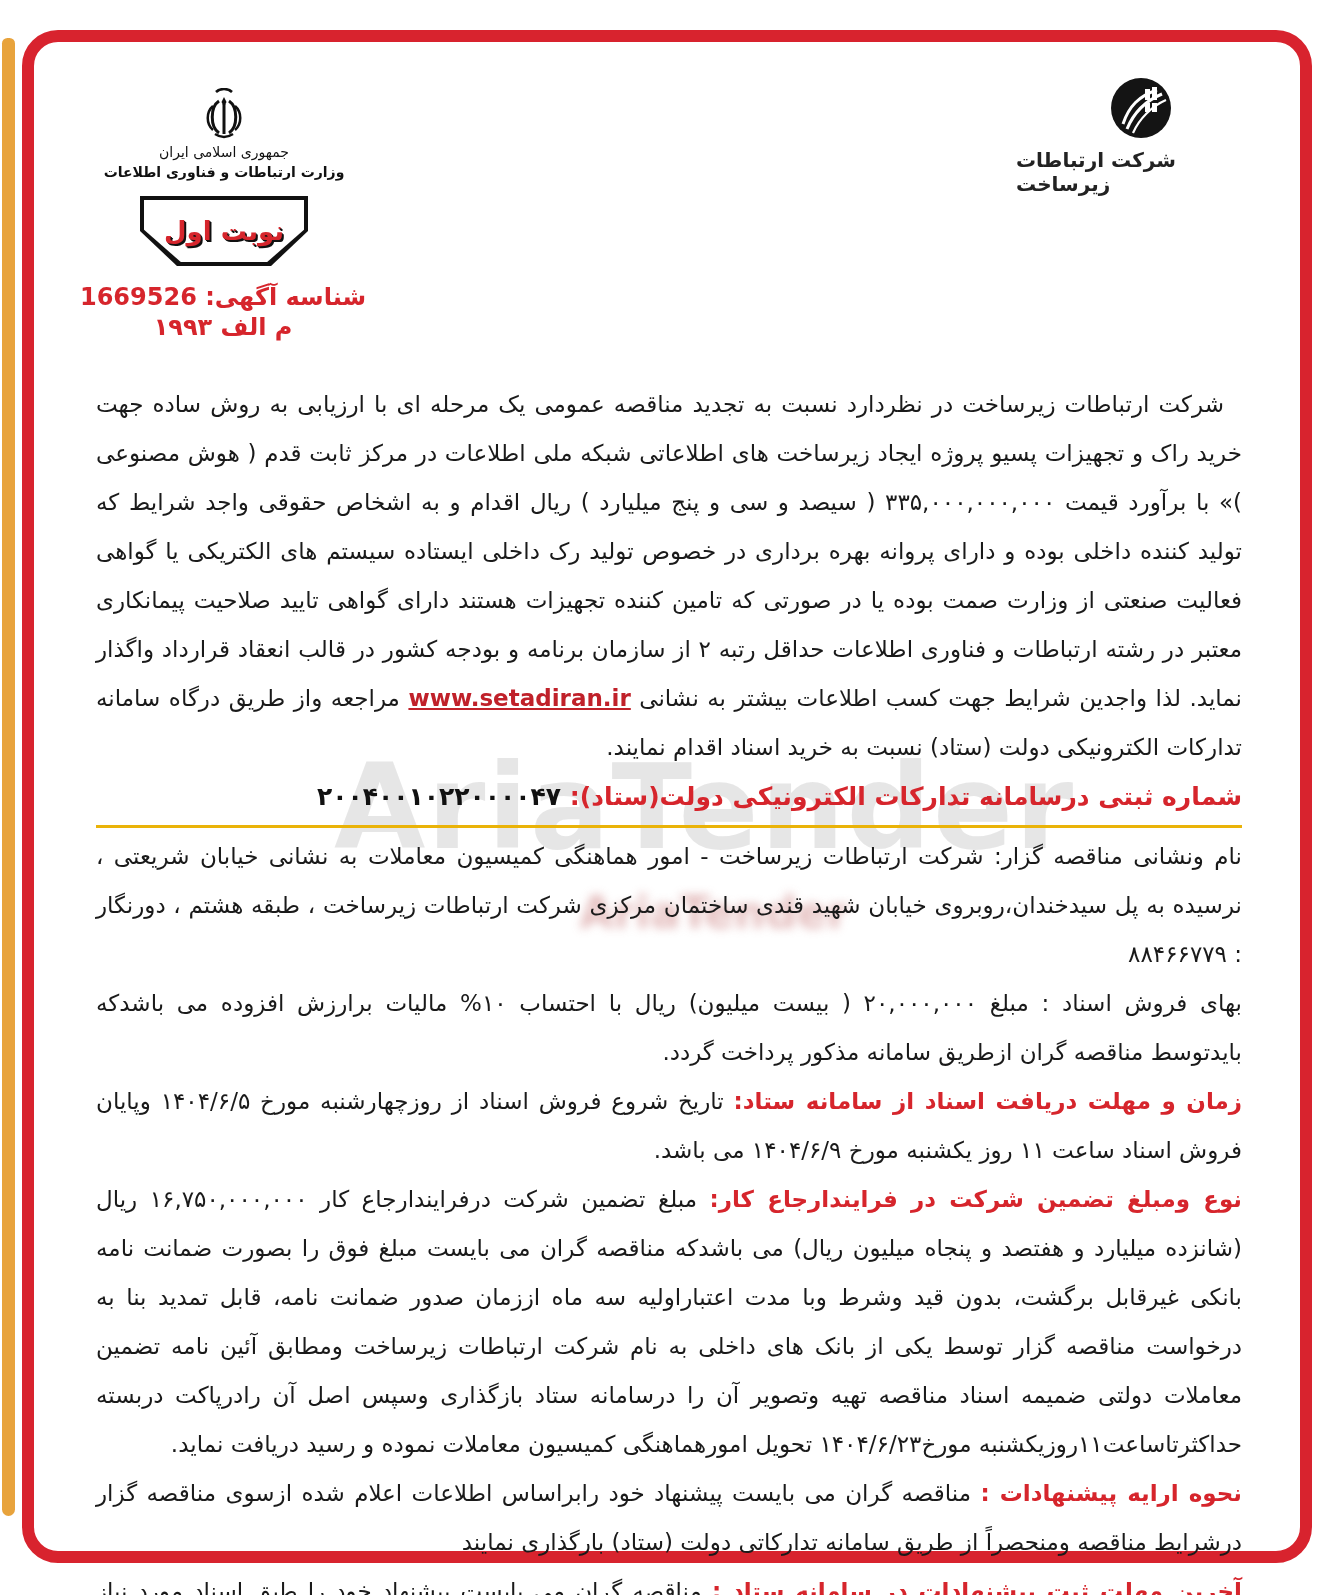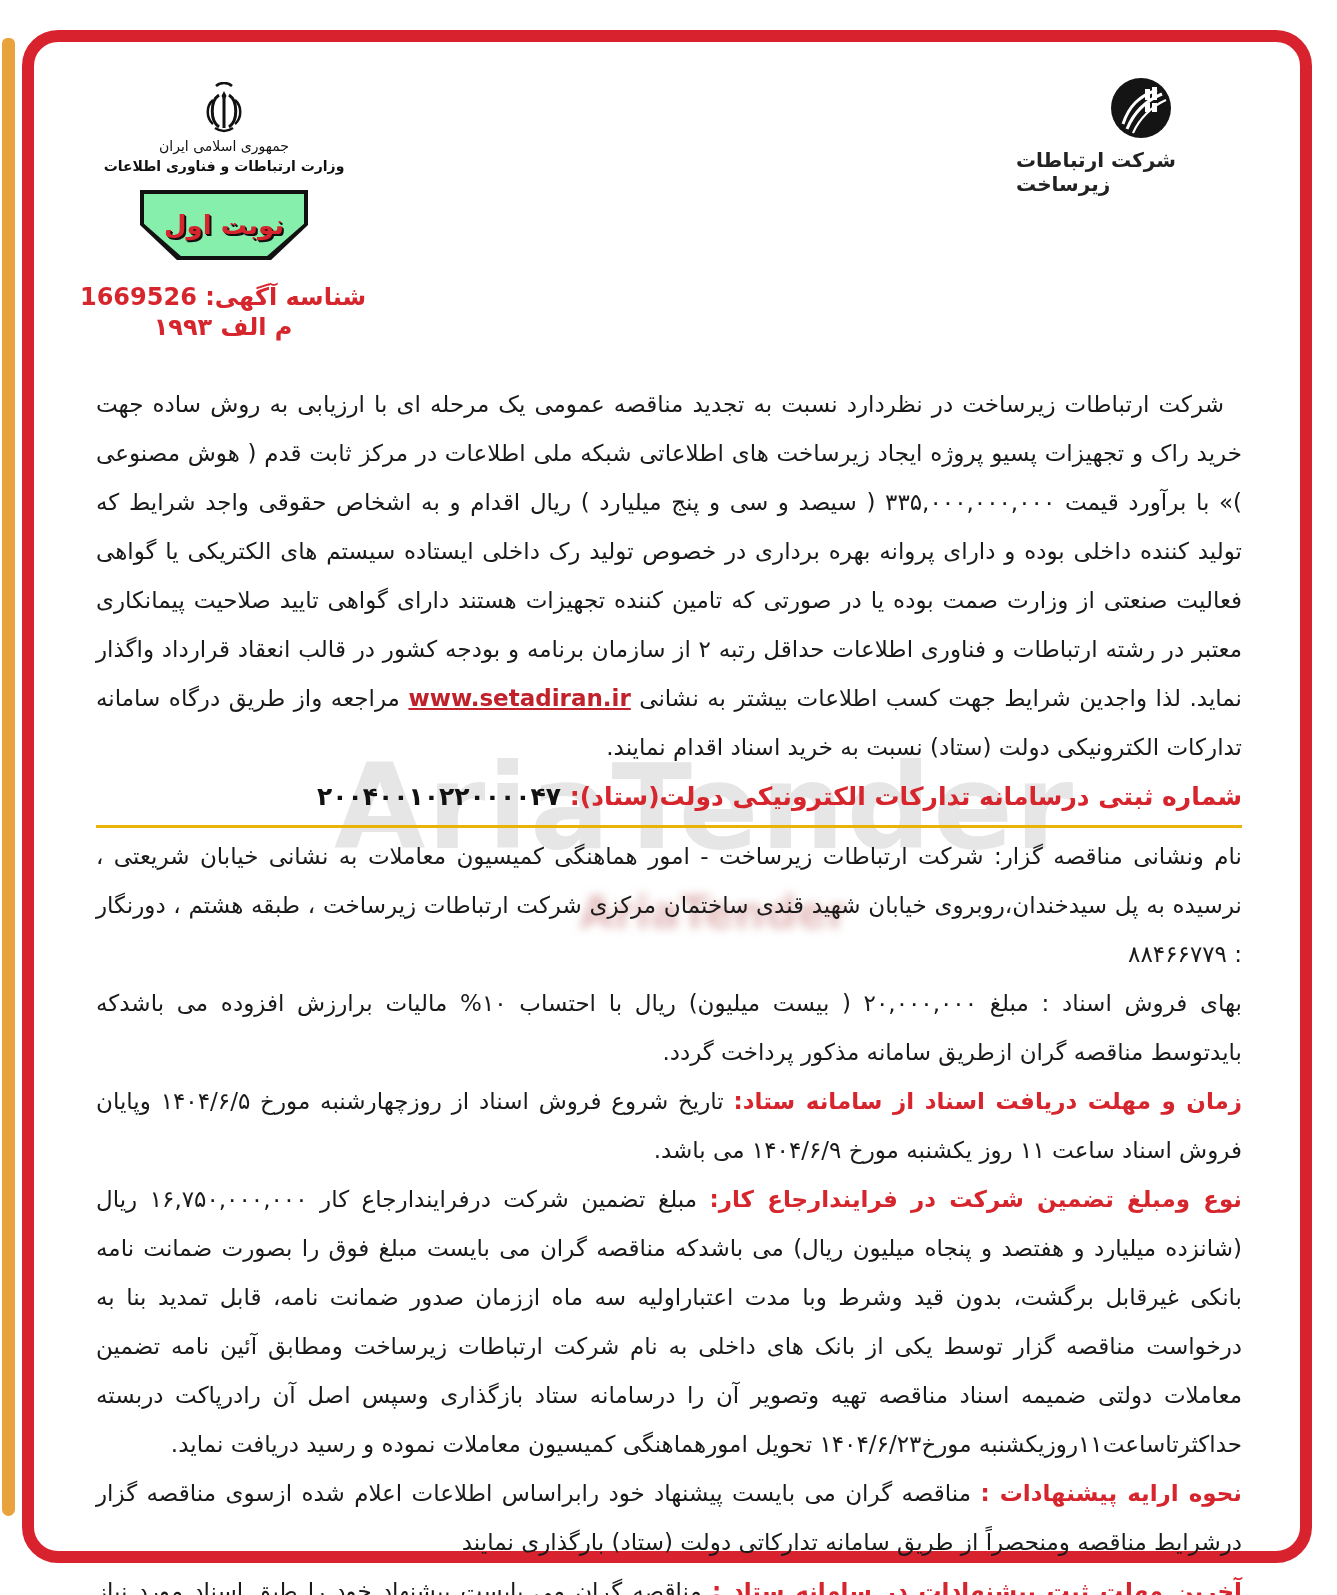--- a/index.html
+++ b/index.html
@@ -12,30 +12,30 @@
   .accent-bar {
     position:absolute; left:2px; top:38px; width:13px; height:1478px;
     background:#e8a33c; border-radius:10px 10px 12px 12px;
   }
   
   .frame {
     position:absolute; left:22px; top:30px; width:1290px; height:1533px;
     border:12px solid #d8232e; border-radius:36px; background:#fff;
   }
   
-  .ministry-block { position:absolute; top:40px; left:40px; width:300px; text-align:center; }
+  .ministry-block { position:absolute; top:46px; left:40px; width:300px; text-align:center; }
   .emblem { display:block; margin:0 auto 4px auto; }
   .ministry-line1 { font-size:14px; color:#111; letter-spacing:0; }
   .ministry-line2 { font-size:14px; font-weight:bold; color:#111; margin-top:4px; }
   .badge-outer {
     position:relative; margin:16px auto 0 auto; width:168px; height:70px; background:#111;
     clip-path:polygon(0 0,100% 0,100% 50%,78% 100%,22% 100%,0 50%);
   }
   .badge-inner {
-    position:absolute; inset:4px; background:#86efac;
+    position:absolute; inset:4px; background:#ffffff;
     clip-path:polygon(0 0,100% 0,100% 48%,77% 100%,23% 100%,0 48%);
     display:flex; align-items:center; justify-content:center;
   }
   .badge-text { font-size:26px; font-weight:bold; color:#d6252c; text-shadow:1px 1px 0 #111, 2px 2px 0 #111; }
   .ad-id { position:absolute; top:240px; left:14px; width:350px; text-align:center; color:#d6252c; font-weight:bold; font-size:24px; line-height:1.25; }
   .title-block { position:absolute; top:28px; left:290px; width:710px; text-align:center; }
   .title {
     font-size:38px; font-weight:bold; color:#e02830; line-height:1.75;
     text-shadow:2px 2px 0 #141414, -1px -1px 0 #141414, 1px -1px 0 #141414, -1px 1px 0 #141414, 3px 3px 0 #141414;
   }

